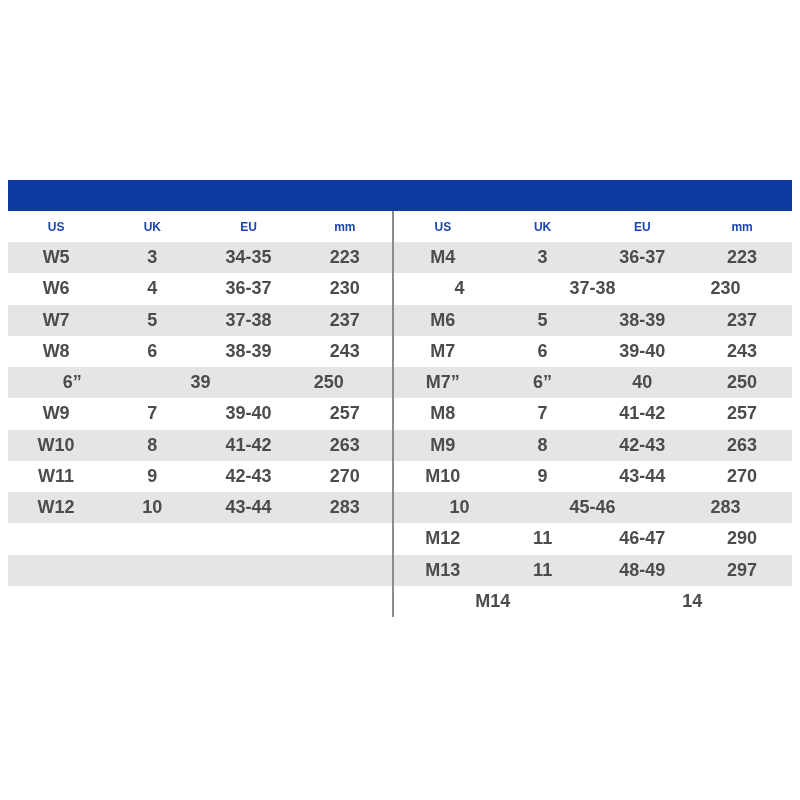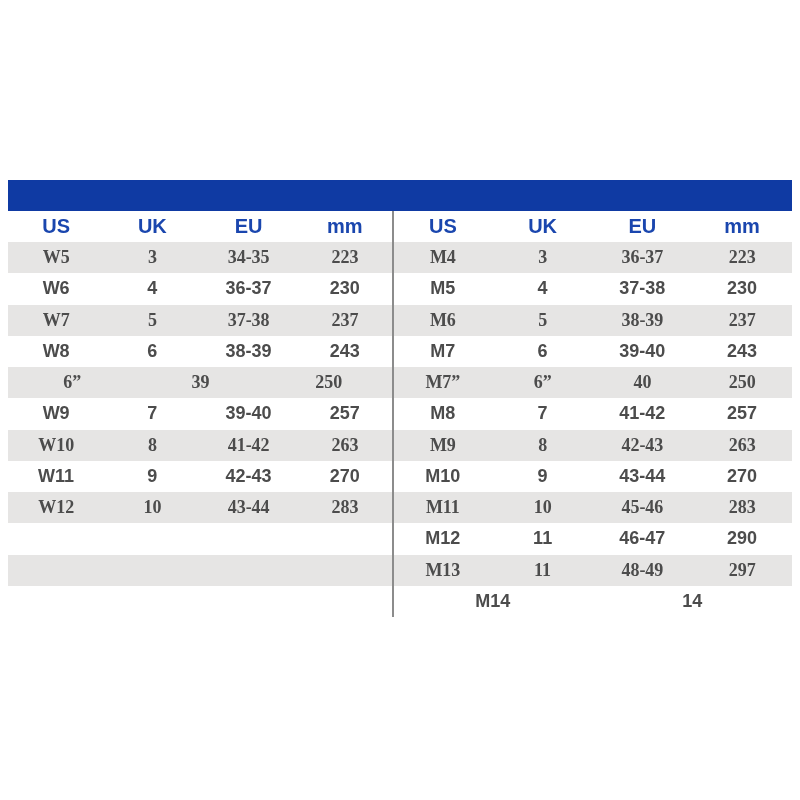--- a/index.html
+++ b/index.html
@@ -16,31 +16,31 @@
   }
   .title{
     color:var(--title-text);font-weight:bold;font-size:20px;letter-spacing:0.5px;
     display:flex;align-items:center;justify-content:center;margin-top:47px;
   }
   .title.w{width:385px;}
   .title.m{width:399px;text-align:right;}
   .grid{position:relative;}
   .row{display:flex;height:31.25px;}
   .row.header-row{height:31px;}
-  .row.stripe{background:var(--stripe);font-family:Liberation Serif, serif;}
+  .row.stripe{background:var(--stripe);}
   .half{display:flex;}
   .half.w{width:385px;}
   .half.m{width:399px;}
   .cell{
     flex:1;display:flex;align-items:center;justify-content:center;
     font-weight:bold;font-size:18px;color:var(--cell-text);
     white-space:nowrap;
   }
   .cell.col-header{
-    color:var(--header-blue);font-size:20px;
+    color:var(--header-blue);font-size:12px;
   }
   .divider{
     position:absolute;left:384px;top:31px;width:2px;height:406px;
     background:var(--divider);
   }
 </style>
 </head>
 <body style="--bar-blue: #0F3AA3; --title-text: #FFFFFF; --header-blue: #1A46AE; --cell-text: #4C4C4C; --stripe: #E6E5E4; --divider: #8C8C8C; background: rgb(255, 255, 255);">
 
 <div class="chart">
@@ -78,21 +78,20 @@
         </div>
       </div>
       <div class="row">
         <div class="half w">
           <div class="cell">W6</div>
           <div class="cell">4</div>
           <div class="cell">36-37</div>
           <div class="cell">230</div>
         </div>
         <div class="half m">
-          <div class="cell">M5</div>
           <div class="cell">4</div>
           <div class="cell">37-38</div>
           <div class="cell">230</div>
         </div>
       </div>
       <div class="row stripe">
         <div class="half w">
           <div class="cell">W7</div>
           <div class="cell">5</div>
           <div class="cell">37-38</div>
@@ -175,21 +174,20 @@
         </div>
       </div>
       <div class="row stripe">
         <div class="half w">
           <div class="cell">W12</div>
           <div class="cell">10</div>
           <div class="cell">43-44</div>
           <div class="cell">283</div>
         </div>
         <div class="half m">
-          <div class="cell">M11</div>
           <div class="cell">10</div>
           <div class="cell">45-46</div>
           <div class="cell">283</div>
         </div>
       </div>
       <div class="row">
         <div class="half w">
           <div class="cell"></div>
           <div class="cell"></div>
           <div class="cell"></div>

